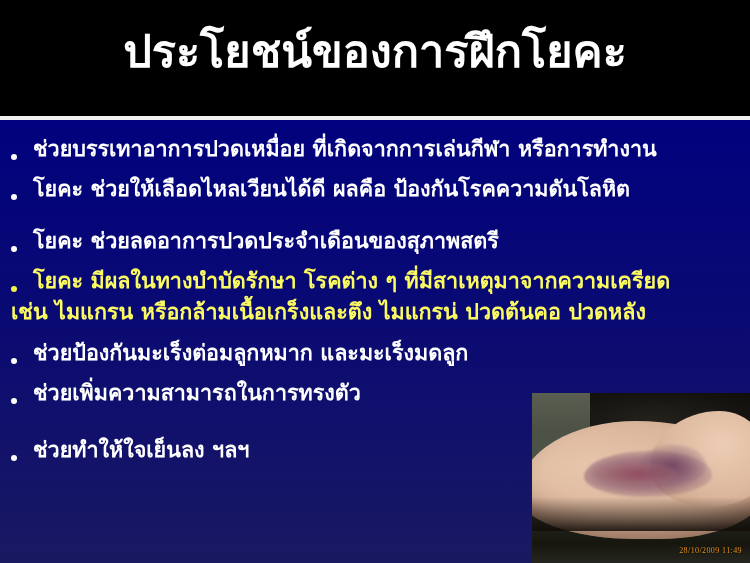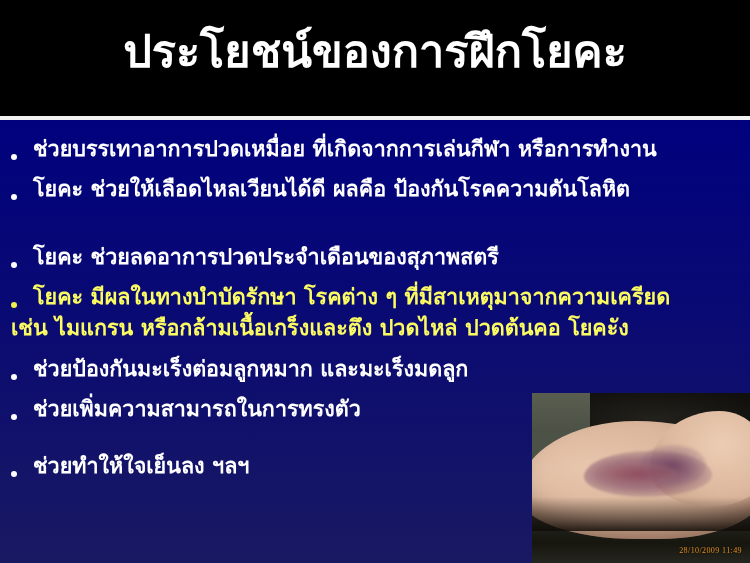--- a/index.html
+++ b/index.html
@@ -101,21 +101,21 @@
   }
   .bullet-row.accent .bullet-text { color: #fbfb62; }
 
   .bullet-text.cont {
     margin-left: -22px;
   }
 
   
   .r0 { margin-top: 12px; }
   .r1 { }
-  .r2 { margin-top: 28px; }
+  .r2 { margin-top: 12px; }
   .r3 { }
   .r3 .bullet-text.cont { margin-top: 9px; }
   .r4 { margin-top: 19px; }
   .r5 { }
   .r6 { margin-top: 17px; }
 
   
   #photo {
     position: absolute;
     left: 532px;
@@ -211,21 +211,21 @@
       </li>
 
       <li class="bullet-row r2">
         <span class="bullet-dot"></span>
         <span class="bullet-text">โยคะ ช่วยลดอาการปวดประจำเดือนของสุภาพสตรี</span>
       </li>
 
       <li class="bullet-row r3 accent">
         <span class="bullet-dot"></span>
         <span class="bullet-text">โยคะ  มีผลในทางบำบัดรักษา  โรคต่าง ๆ ที่มีสาเหตุมาจากความเครียด</span>
-        <span class="bullet-text cont">เช่น ไมแกรน หรือกล้ามเนื้อเกร็งและตึง ปวดไหล่ ปวดต้นคอ โยคะัง</span>
+        <span class="bullet-text cont">เช่น ไมแกรน หรือกล้ามเนื้อเกร็งและตึง ไมแกรน่ ปวดต้นคอ ปวดหลัง</span>
       </li>
 
       <li class="bullet-row r4">
         <span class="bullet-dot"></span>
         <span class="bullet-text">ช่วยป้องกันมะเร็งต่อมลูกหมาก และมะเร็งมดลูก</span>
       </li>
 
       <li class="bullet-row r5">
         <span class="bullet-dot"></span>
         <span class="bullet-text">ช่วยเพิ่มความสามารถในการทรงตัว</span>

